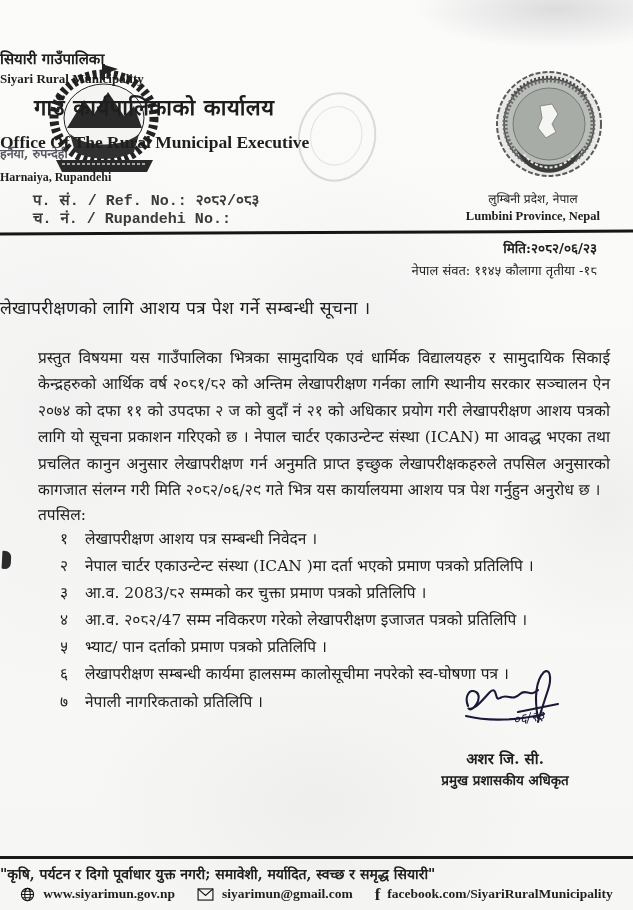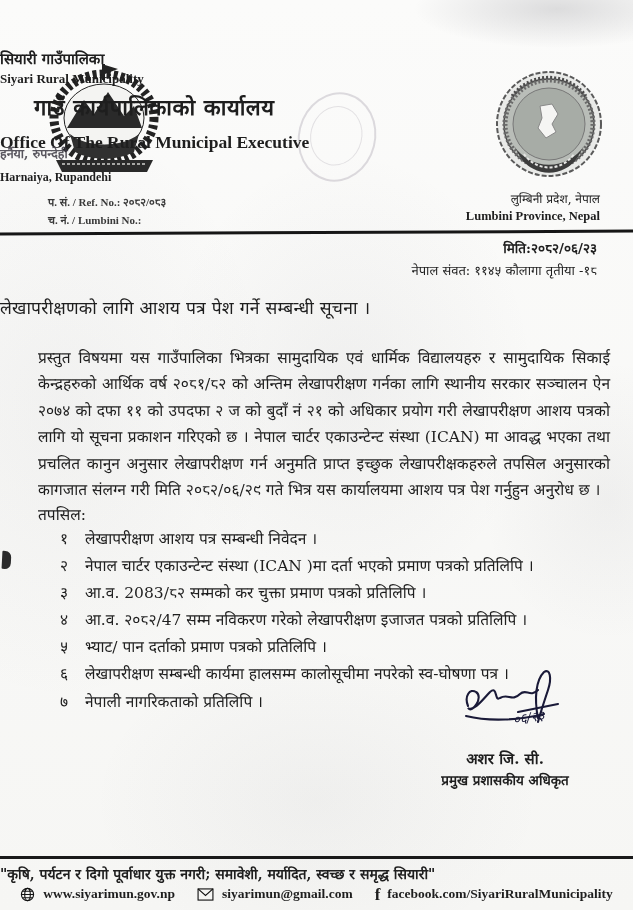--- a/index.html
+++ b/index.html
@@ -17,22 +17,22 @@
   .abs{position:absolute;}
   .ctr{left:0;width:633px;text-align:left;}
   .np{font-family:"DejaVu Serif","Liberation Serif",serif;}
   
   .h-np1{top:48px;font-size:15px;font-weight:bold;}
   .h-en1{top:71px;font-size:13px;font-weight:bold;font-family:"Liberation Serif",serif;}
   .h-np2{top:91px;font-size:22px;font-weight:bold;letter-spacing:.5px;padding-left:34px;}
   .h-en2{top:124px;font-size:17.5px;font-weight:bold;font-family:"Liberation Serif",serif;margin-top:8px;}
   .h-np3{top:145px;font-size:12.5px;font-weight:bold;color:#3d3a44;opacity:.85;}
   .h-en3{top:170px;font-size:12px;font-weight:bold;font-family:"Liberation Serif",serif;}
-  .refblock{left:48px;top:193px;font-size:11px;color:#3a3a3a;font-weight:bold;line-height:18px;font-family:Liberation Serif, serif;}
-  .provblock{right:33px;top:191px;text-align:right;line-height:17px;}
+  .refblock{left:33px;top:193px;font-size:15px;color:#3a3a3a;font-weight:bold;line-height:18px;font-family:Liberation Mono, monospace;}
+  .provblock{right:33px;top:191px;text-align:center;line-height:17px;}
   .prov-np{font-size:12px;}
   .prov-en{font-size:12.5px;font-weight:bold;font-family:"Liberation Serif",serif;}
   .rule-top{left:0;top:231px;width:633px;height:3px;background:#161616;transform:rotate(-.25deg);}
   .dateline{right:36px;top:239px;font-size:13.5px;font-weight:bold;}
   .sambatline{right:36px;top:261px;font-size:13px;}
   
   .title{top:295px;font-size:17.5px;font-weight:normal;letter-spacing:.2px;}
   .para{left:38px;top:345px;width:572px;font-size:15.5px;line-height:26.4px;text-align:justify;}
   .tapasil{left:38px;top:503px;font-size:15.5px;}
   .list{left:60px;top:528px;width:545px;font-size:15.5px;}
@@ -100,21 +100,21 @@
 
   <div class="abs ctr h-np1 np">सियारी गाउँपालिका</div>
   <div class="abs ctr h-en1">Siyari Rural Municipality</div>
   <div class="abs ctr h-np2 np">गाउँ कार्यपालिकाको कार्यालय</div>
   <div class="abs ctr h-en2">Office Of The Rural Municipal Executive</div>
   <div class="abs ctr h-np3 np">हर्नैया, रुपन्देही</div>
   <div class="abs ctr h-en3">Harnaiya, Rupandehi</div>
 
   <div class="abs refblock">
     <div><span>प. सं. / Ref. No.:</span> <span>२०८२/०८३</span></div>
-    <div>च. नं. / Lumbini No.:</div>
+    <div>च. नं. / Rupandehi No.:</div>
   </div>
 
   <div class="abs provblock">
     <div class="prov-np np">लुम्बिनी प्रदेश, नेपाल</div>
     <div class="prov-en">Lumbini Province, Nepal</div>
   </div>
 
   <div class="abs rule-top"></div>
 
   <div class="abs dateline np">मिति:२०८२/०६/२३</div>

